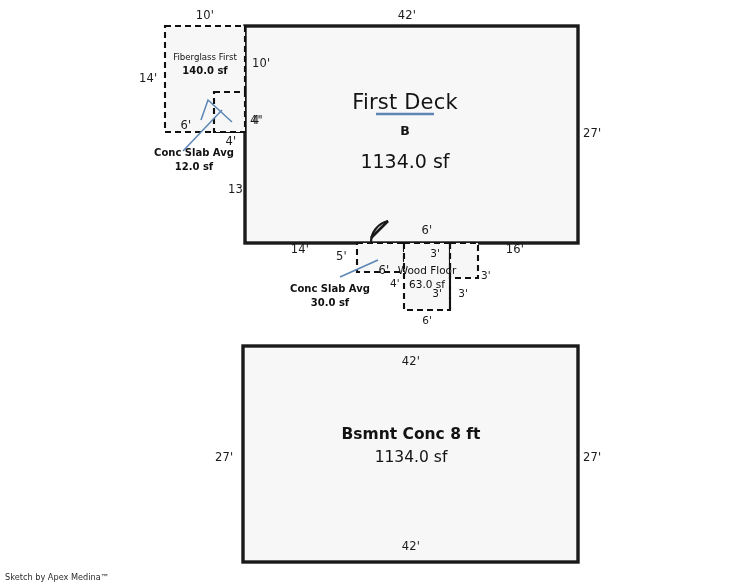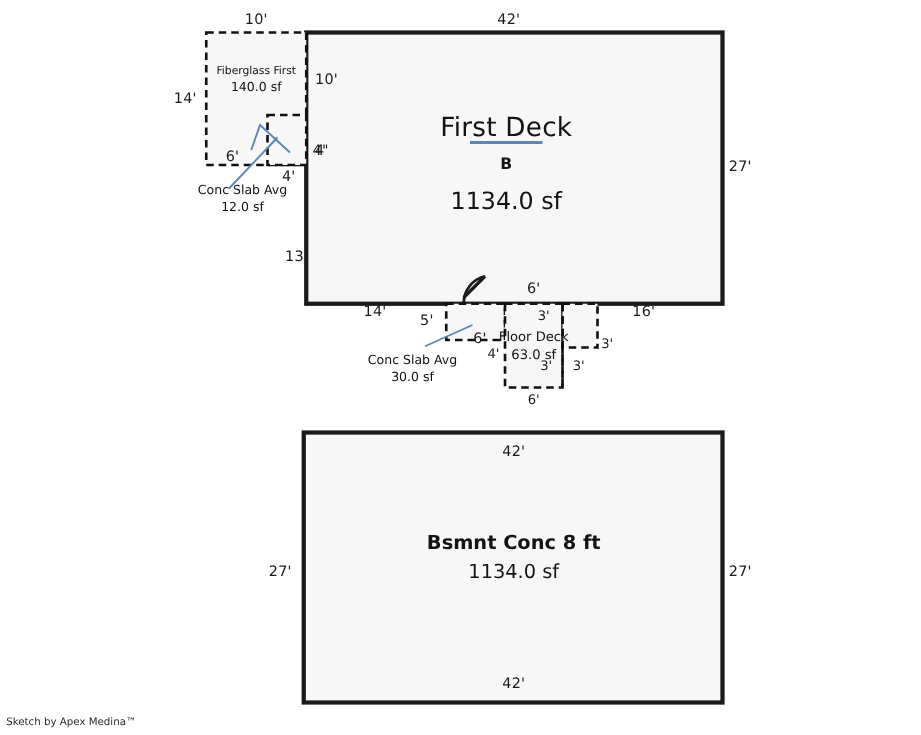--- a/index.html
+++ b/index.html
@@ -35,20 +35,21 @@
     letter-spacing: 0.2px;
   }
   .dim-sm {
     font-size: 10.5px;
     color: #1a1a1a;
   }
   .note {
     font-size: 10px;
     color: #111111;
     text-align: center;
+    font-weight: bold;
   }
   .note-sm {
     font-size: 8.6px;
     color: #111111;
     text-align: center;
   }
   .area-title {
     font-size: 21px;
     color: #131313;
     text-align: center;
@@ -125,42 +126,42 @@
 </svg>
 
 <div class="lbl area-title ctr" style="left:405px; top:92px;">First Deck</div>
 <div class="lbl area-code ctr" style="left:405px; top:125px;">B</div>
 <div class="lbl area-sf ctr" style="left:405px; top:152px;">1134.0 sf</div>
 
 <div class="lbl dim ctr" style="left:407px; top:10px;">42'</div>
 <div class="lbl dim" style="left:583px; top:128px;">27'</div>
 <div class="lbl dim" style="left:252px; top:58px;">10'</div>
 <div class="lbl dim" style="left:252px; top:115px;">4'</div>
-<div class="lbl dim" style="left:228px; top:200px;">13'</div>
+<div class="lbl dim" style="left:228px; top:184px;">13'</div>
 <div class="lbl dim ctr" style="left:300px; top:244px;">14'</div>
 <div class="lbl dim ctr" style="left:427px; top:225px;">6'</div>
 <div class="lbl dim ctr" style="left:515px; top:244px;">16'</div>
 
 <div class="lbl note-sm ctr" style="left:205px; top:53px;">Fiberglass First</div>
 <div class="lbl note ctr" style="left:205px; top:66px;">140.0 sf</div>
 <div class="lbl dim ctr" style="left:205px; top:10px;">10'</div>
 <div class="lbl dim" style="left:139px; top:73px;">14'</div>
 <div class="lbl dim ctr" style="left:186px; top:120px;">6'</div>
 
 <div class="lbl note ctr" style="left:194px; top:148px;">Conc Slab Avg</div>
 <div class="lbl note ctr" style="left:194px; top:162px;">12.0 sf</div>
 <div class="lbl dim" style="left:250px; top:115px;">4'</div>
 <div class="lbl dim ctr" style="left:231px; top:136px;">4'</div>
 
 <div class="lbl note ctr" style="left:330px; top:284px;">Conc Slab Avg</div>
 <div class="lbl note ctr" style="left:330px; top:298px;">30.0 sf</div>
 <div class="lbl dim" style="left:336px; top:251px;">5'</div>
 <div class="lbl dim ctr" style="left:384px; top:265px;">6'</div>
 
-<div class="lbl deck-title ctr" style="left:427px; top:265px;">Floor Deck</div>
+<div class="lbl deck-title ctr" style="left:427px; top:265px;">Wood Floor</div>
 <div class="lbl deck-title ctr" style="left:427px; top:279px;">63.0 sf</div>
 <div class="lbl dim-sm ctr" style="left:435px; top:248px;">3'</div>
 <div class="lbl dim-sm" style="left:390px; top:278px;">4'</div>
 <div class="lbl dim-sm" style="left:481px; top:270px;">3'</div>
 <div class="lbl dim-sm ctr" style="left:437px; top:288px;">3'</div>
 <div class="lbl dim-sm ctr" style="left:463px; top:288px;">3'</div>
 <div class="lbl dim-sm ctr" style="left:427px; top:315px;">6'</div>
 
 <div class="lbl bsmt-title ctr" style="left:411px; top:427px;text-align:center;">Bsmnt Conc 8 ft</div>
 <div class="lbl bsmt-sf ctr" style="left:411px; top:450px;">1134.0 sf</div>

